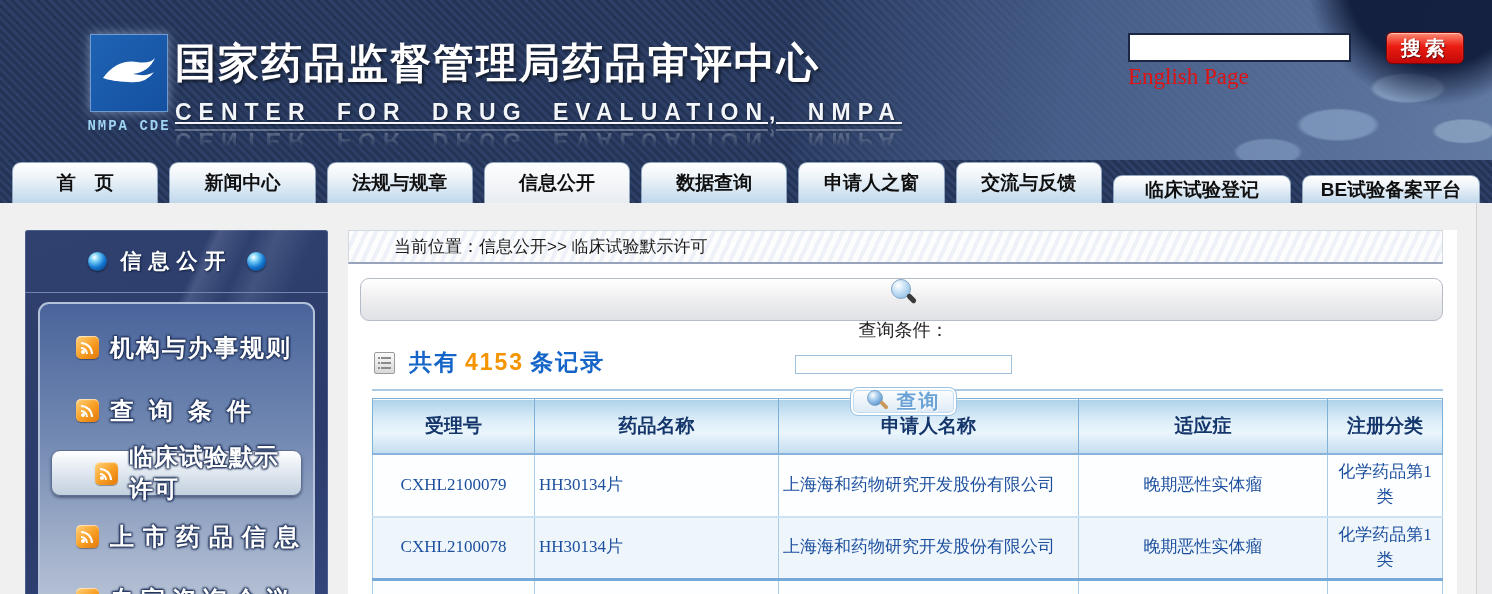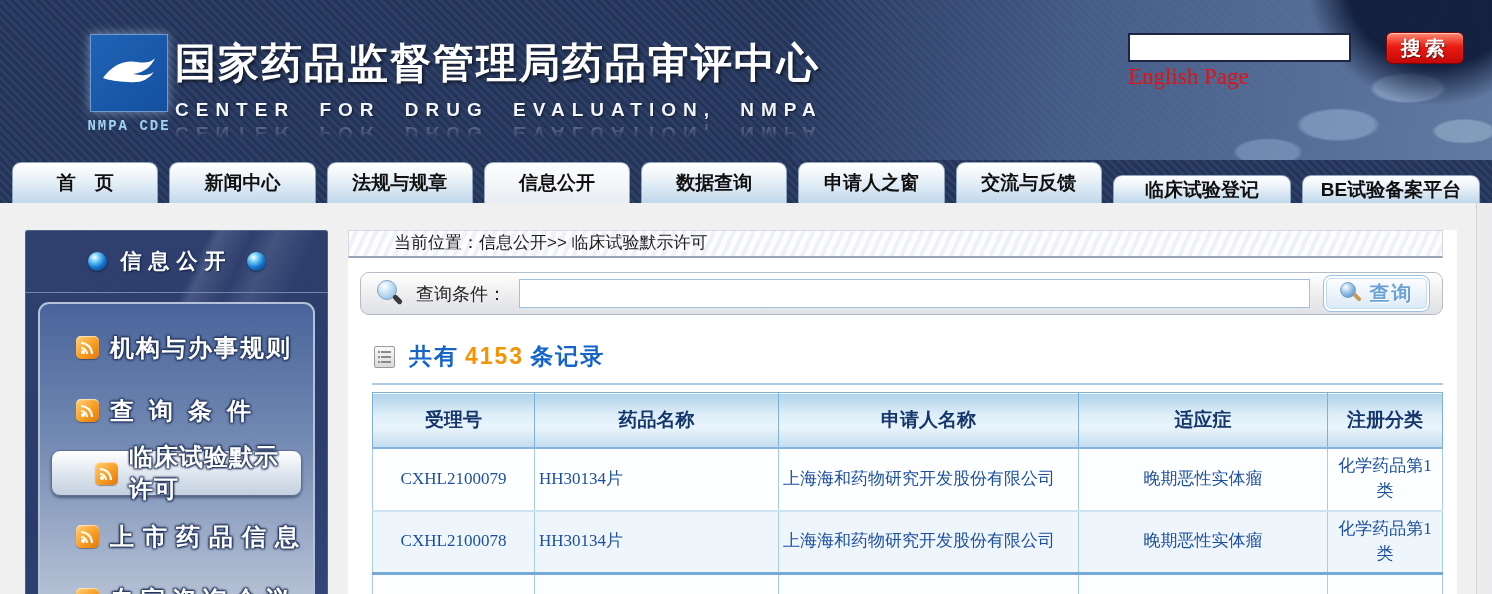--- a/index.html
+++ b/index.html
@@ -19,22 +19,22 @@
       linear-gradient(100deg, rgba(70,95,140,0) 0%, rgba(80,105,150,.75) 40%, rgba(105,130,170,.9) 100%); }
   .logo-block { position:absolute; left:83px; top:34px; width:92px; text-align:center; }
   .logo-square { width:78px; height:78px; margin:0 auto; background:linear-gradient(135deg,#1f63b4,#1450a0);
     border:1px solid #6f9bd0; box-shadow:0 0 10px rgba(190,215,245,.55); display:flex; align-items:center; justify-content:center; }
   .logo-square svg { width:64px; height:44px; }
   .logo-caption { margin-top:6px; color:#9ed2ee; font-family:"Liberation Mono", monospace;
     font-size:14px; font-weight:bold; letter-spacing:2px; }
   .title-block { position:absolute; left:175px; top:36px; }
   .title-cn { color:#ffffff; font-size:41px; font-weight:bold; letter-spacing:2px;
     text-shadow:2px 2px 3px rgba(0,0,0,.55); white-space:nowrap; }
-  .subtitle { color:#f2f5f9; font-size:19px; font-weight:bold; letter-spacing:7px; word-spacing:12px;
-    margin-top:8px; white-space:nowrap; text-shadow:1px 1px 2px rgba(0,0,0,.5); }
+  .subtitle { color:#f2f5f9; font-size:23px; font-weight:bold; letter-spacing:7px; word-spacing:12px;
+    margin-top:8px; white-space:nowrap; text-shadow:1px 1px 2px rgba(0,0,0,.5);text-decoration:underline; }
   .subtitle.reflect { transform:scaleY(-1); margin-top:1px; opacity:.38;
     -webkit-mask-image:linear-gradient(to top, rgba(0,0,0,.9), transparent 75%);
     mask-image:linear-gradient(to top, rgba(0,0,0,.9), transparent 75%); }
   .header-search-input { position:absolute; left:1128px; top:33px; width:223px; height:29px;
     border:2px solid #1b2742; background:#ffffff; padding:0 6px; font-size:15px; }
   .search-btn { position:absolute; left:1386px; top:32px; width:78px; height:32px; border:1px solid #7e0505;
     border-radius:6px; background:linear-gradient(180deg,#ff8a72 0%,#ea1c12 45%,#c40808 100%);
     color:#ffffff; font-size:20px; font-weight:bold; letter-spacing:4px; cursor:pointer;
     text-shadow:1px 1px 1px rgba(0,0,0,.5); box-shadow:inset 0 1px 1px rgba(255,255,255,.55); }
   .english-link { position:absolute; left:1128px; top:64px; color:#e01212; font-family:"Liberation Serif", serif;
@@ -86,28 +86,28 @@
     background:linear-gradient(135deg,#ffd27a 0%,#f79d22 55%,#e2770c 100%);
     box-shadow:inset 0 1px 1px rgba(255,255,255,.6), 0 1px 1px rgba(0,0,0,.35); }
   .rss-icon .dot { position:absolute; left:5px; bottom:5px; width:4px; height:4px; background:#fff; border-radius:50%; }
   .rss-icon .arc1 { position:absolute; left:5px; bottom:5px; width:7px; height:7px;
     border-top:2.5px solid #fff; border-right:2.5px solid #fff; border-radius:0 100% 0 0; }
   .rss-icon .arc2 { position:absolute; left:5px; bottom:5px; width:12px; height:12px;
     border-top:2.5px solid #fff; border-right:2.5px solid #fff; border-radius:0 100% 0 0; }
 
   
   .main { position:absolute; left:348px; top:27px; width:1109px; height:364px; background:#ffffff; }
-  .breadcrumb-bar { height:28px; margin-right:14px; border:1px solid #d3d9e3; border-bottom:2px solid #97a3ba;
+  .breadcrumb-bar { height:34px; margin-right:14px; border:1px solid #d3d9e3; border-bottom:2px solid #97a3ba;
     background:repeating-linear-gradient(115deg,#fdfdfe 0 5px,#eef2f8 5px 9px);
-    display:flex; align-items:flex-start; padding-left:45px; }
+    display:flex; align-items:center; padding-left:45px; }
   .breadcrumb-text { font-size:17px; color:#1b1b1b; font-family:"Liberation Sans", sans-serif; }
 
   .query-bar { margin:14px 14px 0 12px; height:43px; border:1px solid #b6bcc6; border-radius:9px;
     background:linear-gradient(180deg,#ffffff 0%,#ededef 55%,#dfe1e5 100%);
-    box-shadow:inset 0 1px 0 #ffffff; display:flex; align-items:center; padding:0 12px 0 16px; gap:13px; }
+    box-shadow:inset 0 1px 0 #ffffff; display:flex; align-items:center; padding:0 12px 0 16px; gap:13px;flex-direction:column; }
   .mag-icon { position:relative; width:26px; height:28px; flex:0 0 26px; }
   .mag-icon .lens { position:absolute; left:0; top:0; width:20px; height:20px; border-radius:50%;
     border:1px solid #7fa4c6; background:radial-gradient(circle at 35% 30%, #ffffff 0%, #cfe6f8 35%, #7fb2dc 100%); }
   .mag-icon .handle { position:absolute; left:15px; top:17px; width:11px; height:5px; border-radius:3px;
     background:#3a3a3a; transform:rotate(45deg); }
   .mag-icon.small { width:22px; height:24px; flex:0 0 22px; }
   .mag-icon.small .lens { width:16px; height:16px; background:radial-gradient(circle at 35% 30%, #ffffff 0%, #9fc8ec 40%, #3f7cc0 100%); }
   .mag-icon.small .handle { left:12px; top:13px; width:10px; height:4px; background:#c9995c; }
   .query-label { font-size:18px; color:#222222; font-family:"Liberation Serif", serif; white-space:nowrap; }
   .query-input { flex:1; height:29px; border:1px solid #9fc0de; background:#ffffff; padding:0 8px; font-size:15px; }

